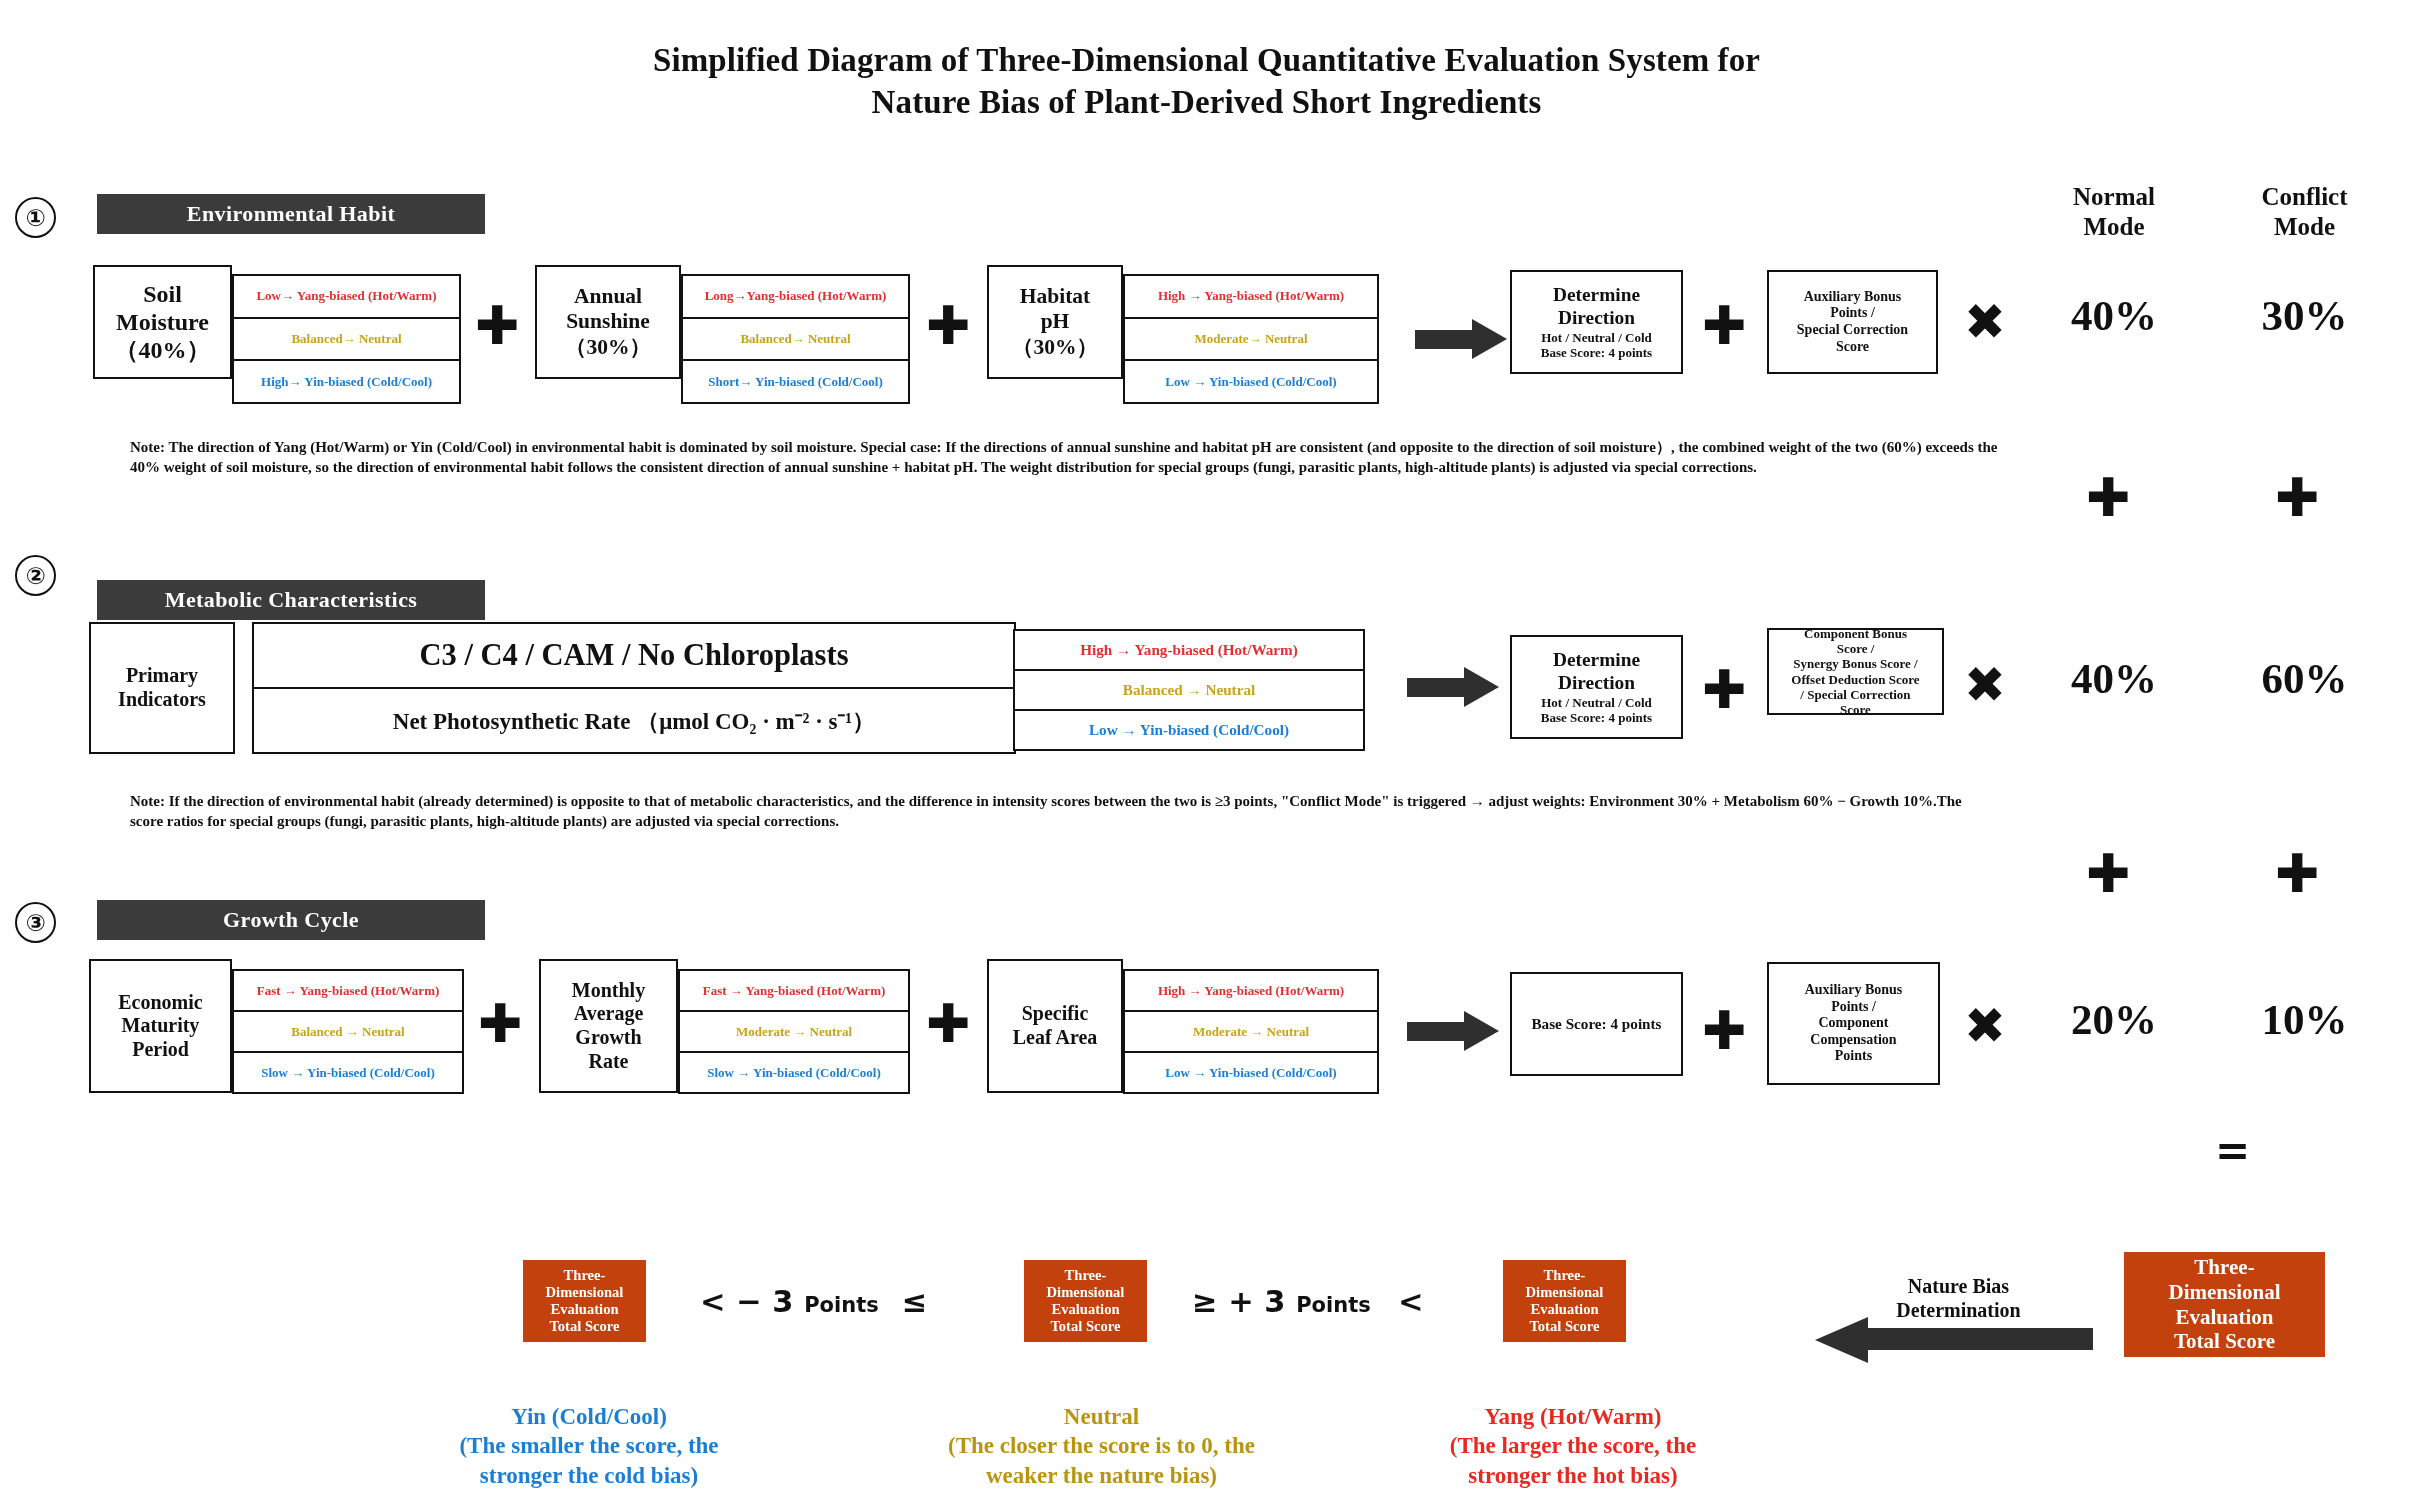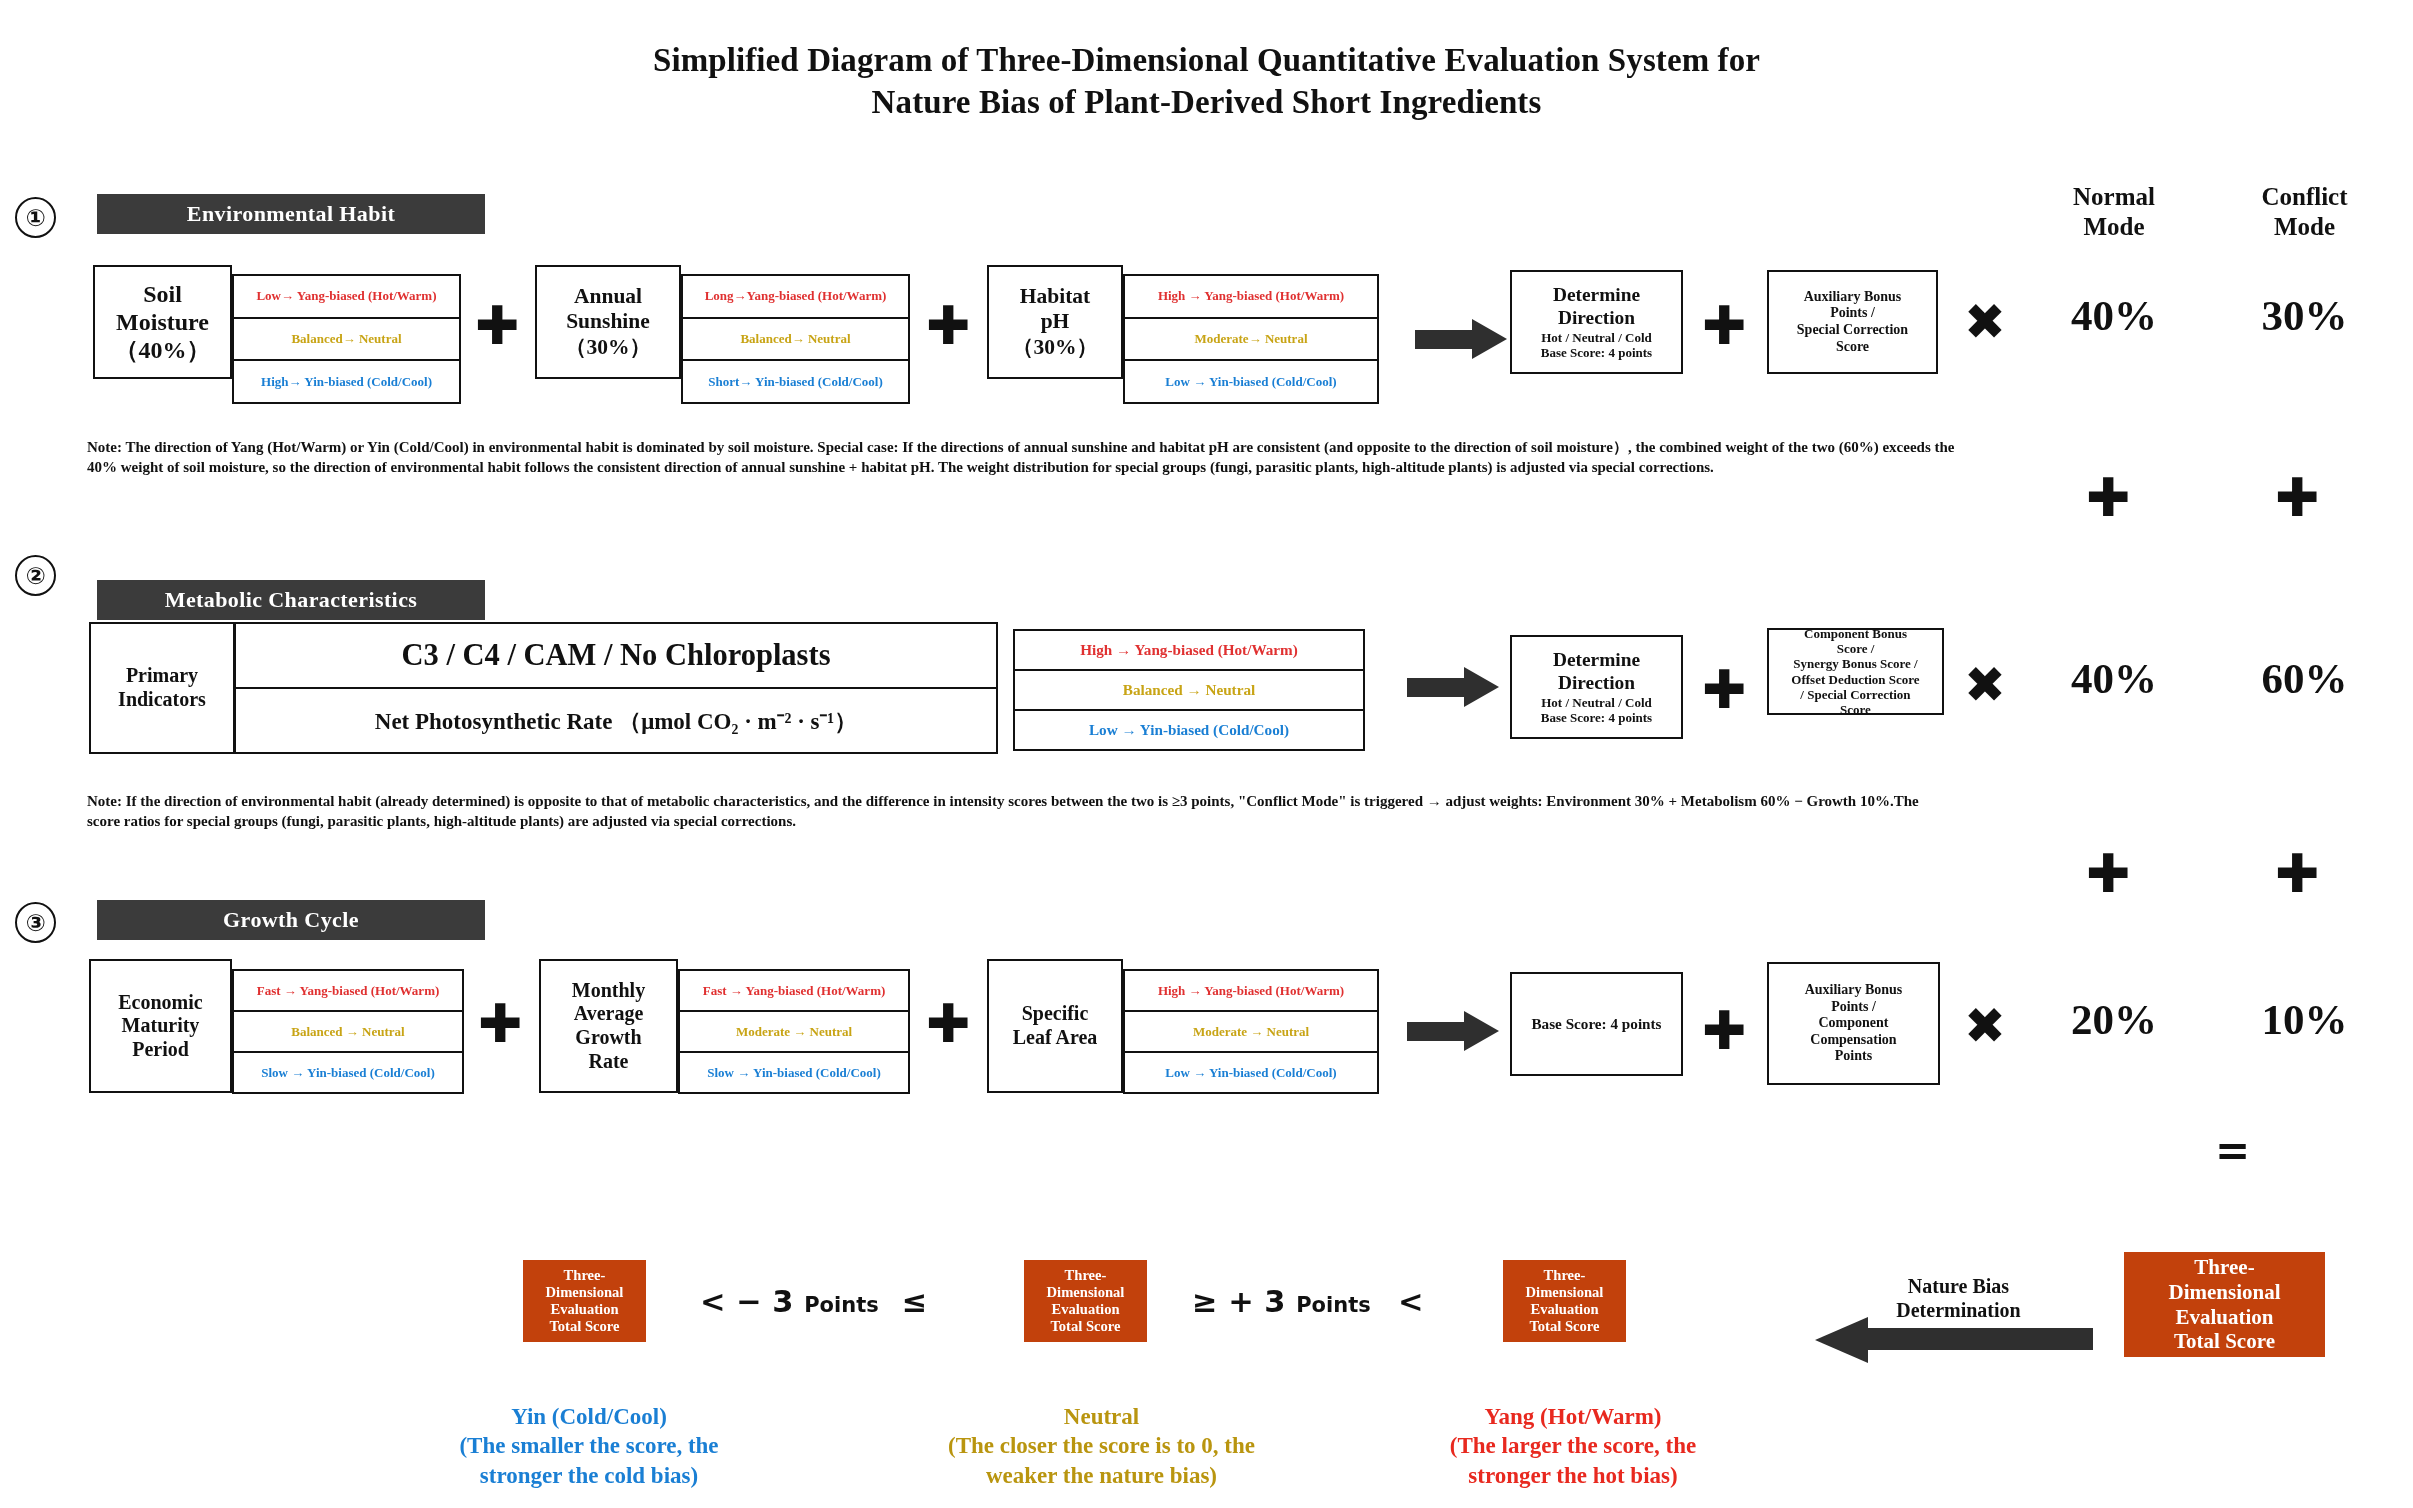--- a/index.html
+++ b/index.html
@@ -27,21 +27,21 @@
   .times{position:absolute;font-weight:bold;font-family:"DejaVu Sans",sans-serif;line-height:1;}
   .eqsign{position:absolute;font-weight:bold;font-family:"DejaVu Sans",sans-serif;line-height:1;}
 
   .arrow{position:absolute;}
   .arrow .shaft{position:absolute;background:#2f2f2f;}
   .arrow .head{position:absolute;width:0;height:0;}
 
   .pct{position:absolute;font-weight:bold;font-size:43px;text-align:center;}
   .modehdr{position:absolute;font-weight:bold;font-size:25px;text-align:center;line-height:1.2;}
 
-  .note{position:absolute;font-weight:bold;font-size:15px;line-height:1.33;text-align:left;}
+  .note{position:absolute;font-weight:bold;font-size:15px;line-height:1.33;text-align:left;margin-left:43px;}
 
   .darkbox{position:absolute;background:#c2410c;color:#fff;font-weight:bold;display:flex;align-items:center;justify-content:center;text-align:center;line-height:1.17;}
 
   .cmp{position:absolute;font-weight:bold;font-family:"DejaVu Sans",sans-serif;}
   .legend{position:absolute;text-align:center;font-weight:bold;line-height:1.28;}
   .lg-blue{color:#1a7fd4;}
   .lg-yellow{color:#b9950f;}
   .lg-red{color:#e8291f;}
 
   .natlabel{position:absolute;font-weight:bold;font-size:20px;text-align:center;line-height:1.2;}
@@ -146,21 +146,21 @@
 
 <div class="circnum" style="left:15.2px;top:555px;">②</div>
 <div class="sechdr" style="left:97px;top:580px;width:388px;">Metabolic Characteristics</div>
 
 <div class="box" style="left:89px;top:622px;width:146px;height:132px;font-size:20px;">
   <div class="inner">
     <div>Primary</div>
     <div>Indicators</div>
   </div>
 </div>
-<div class="crit" style="left:234px;top:622px;width:764px;height:132px;">
+<div class="crit" style="left:252px;top:622px;width:764px;height:132px;">
   <div class="row" style="font-size:30.5px;color:#111;">C3 / C4 / CAM /  No Chloroplasts</div>
   <div class="row" style="font-size:23px;color:#111;">Net Photosynthetic Rate  （μmol CO₂ · m⁻² · s⁻¹）</div>
 </div>
 
 <div class="crit" style="left:1013px;top:629px;width:352px;height:122px;">
   <div class="row r-red" style="font-size:15.2px;">High  → Yang-biased (Hot/Warm)</div>
   <div class="row r-yellow" style="font-size:15.2px;">Balanced  → Neutral</div>
   <div class="row r-blue" style="font-size:15.2px;">Low  → Yin-biased (Cold/Cool)</div>
 </div>
 

